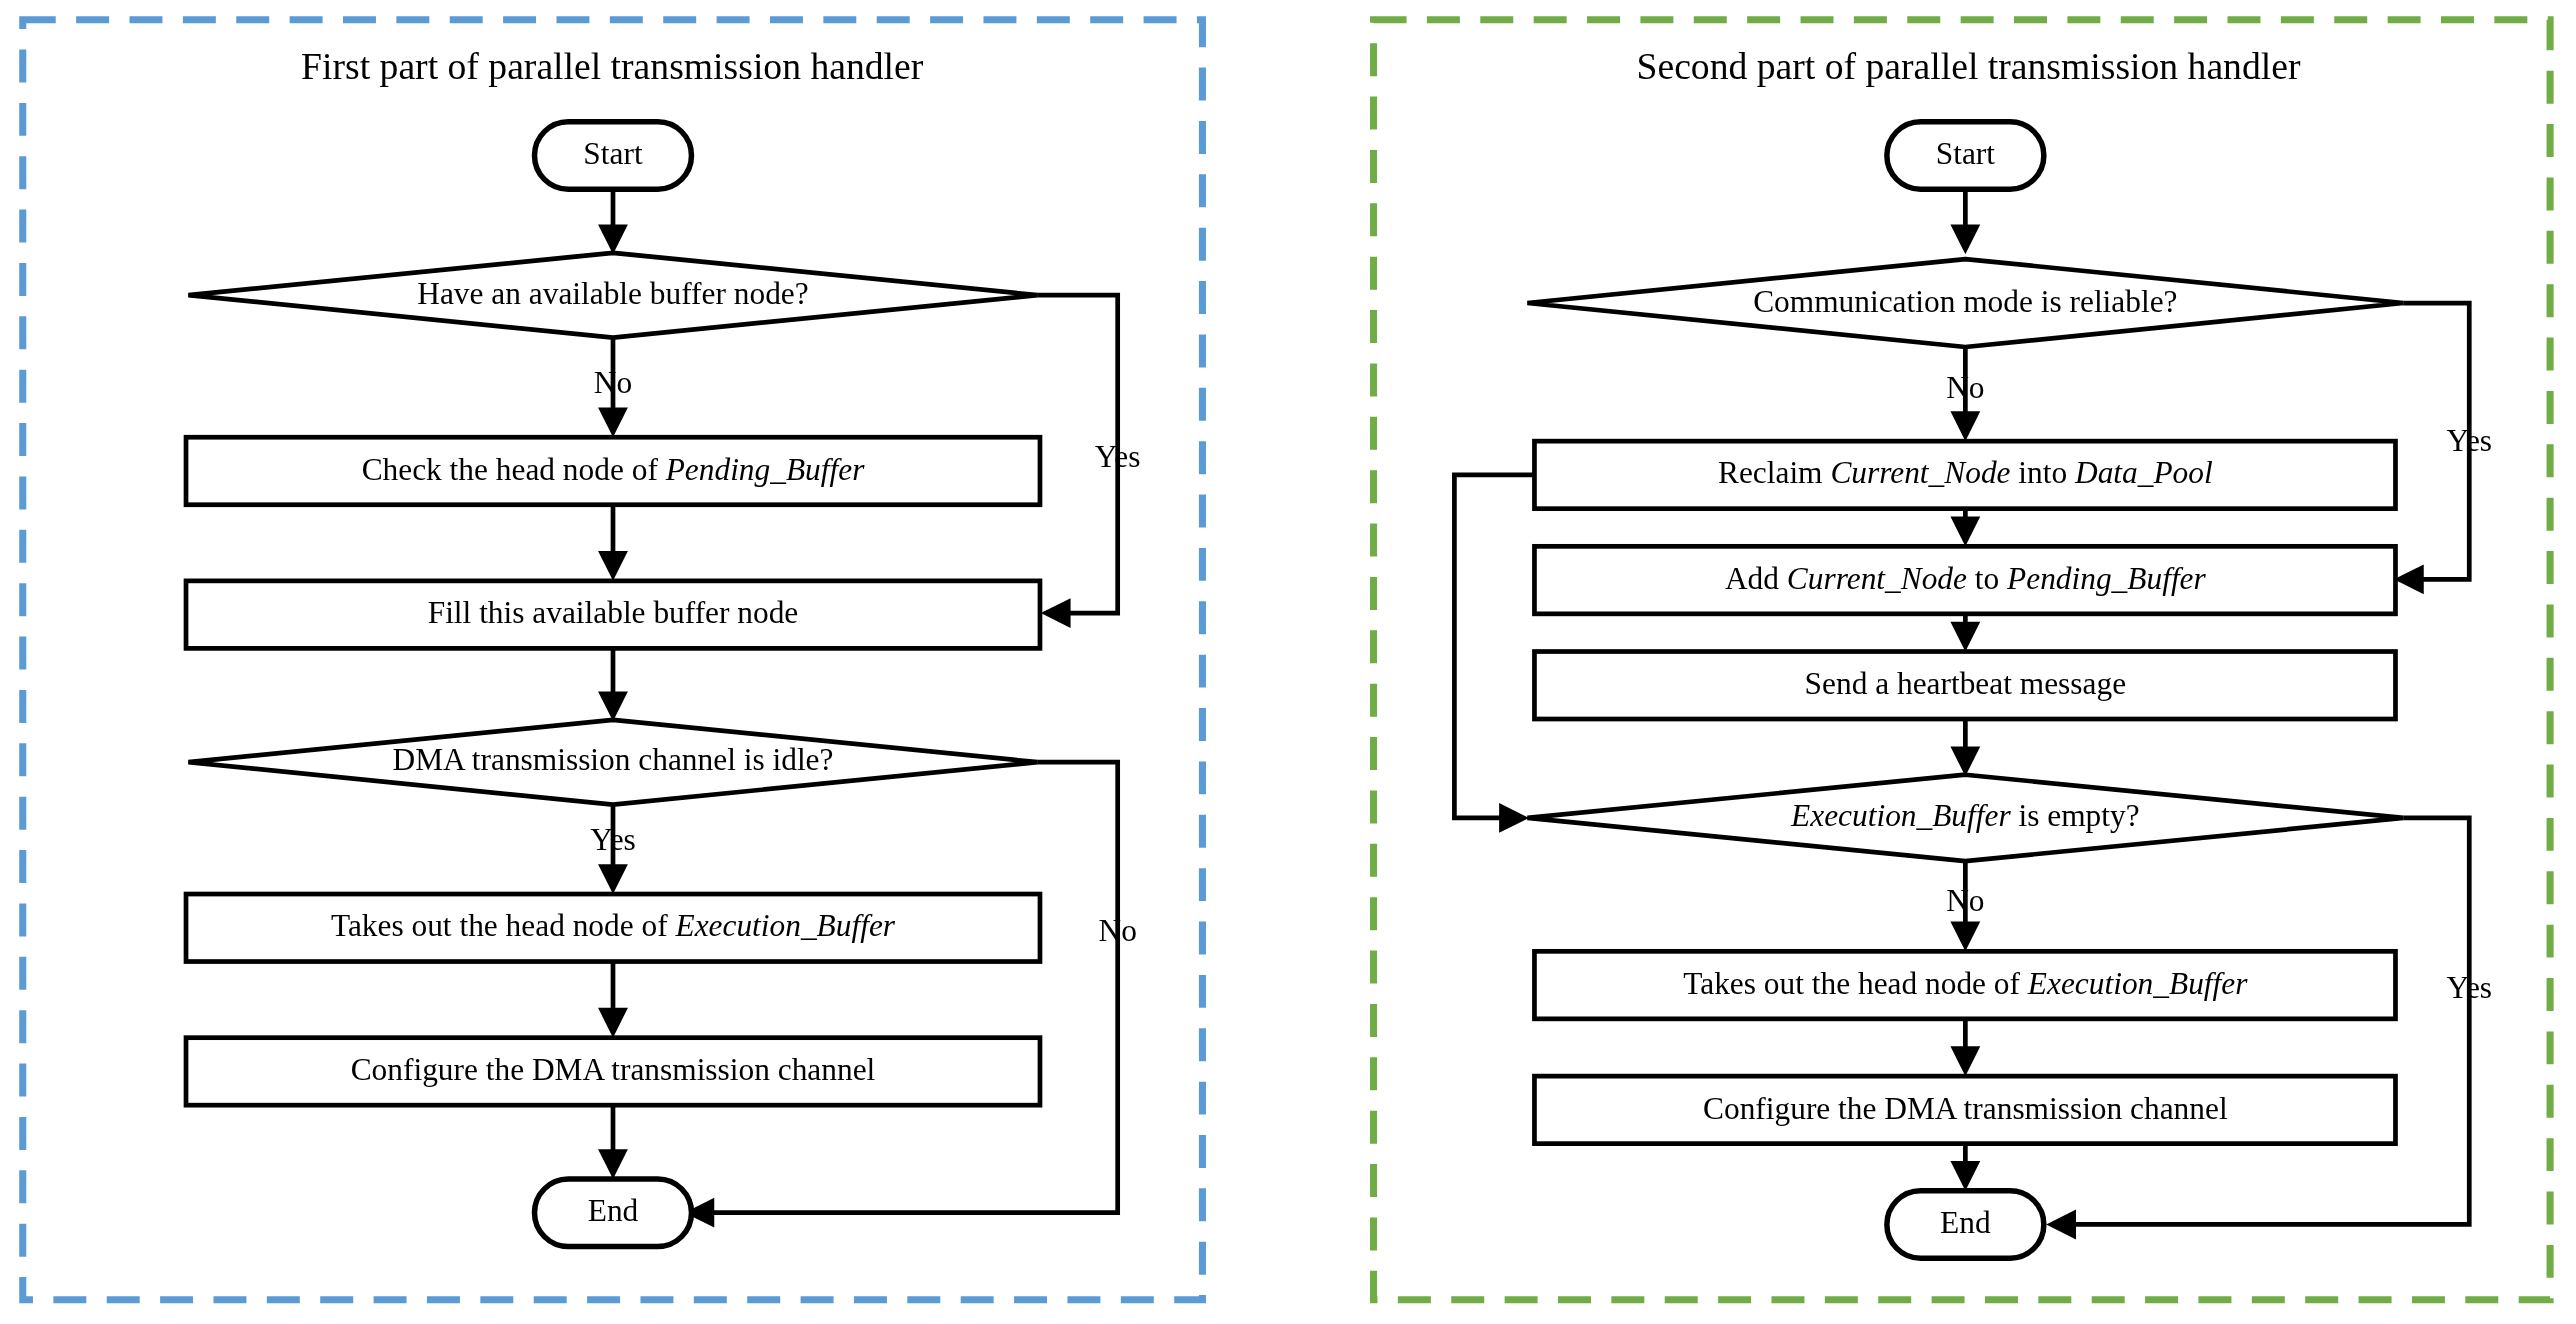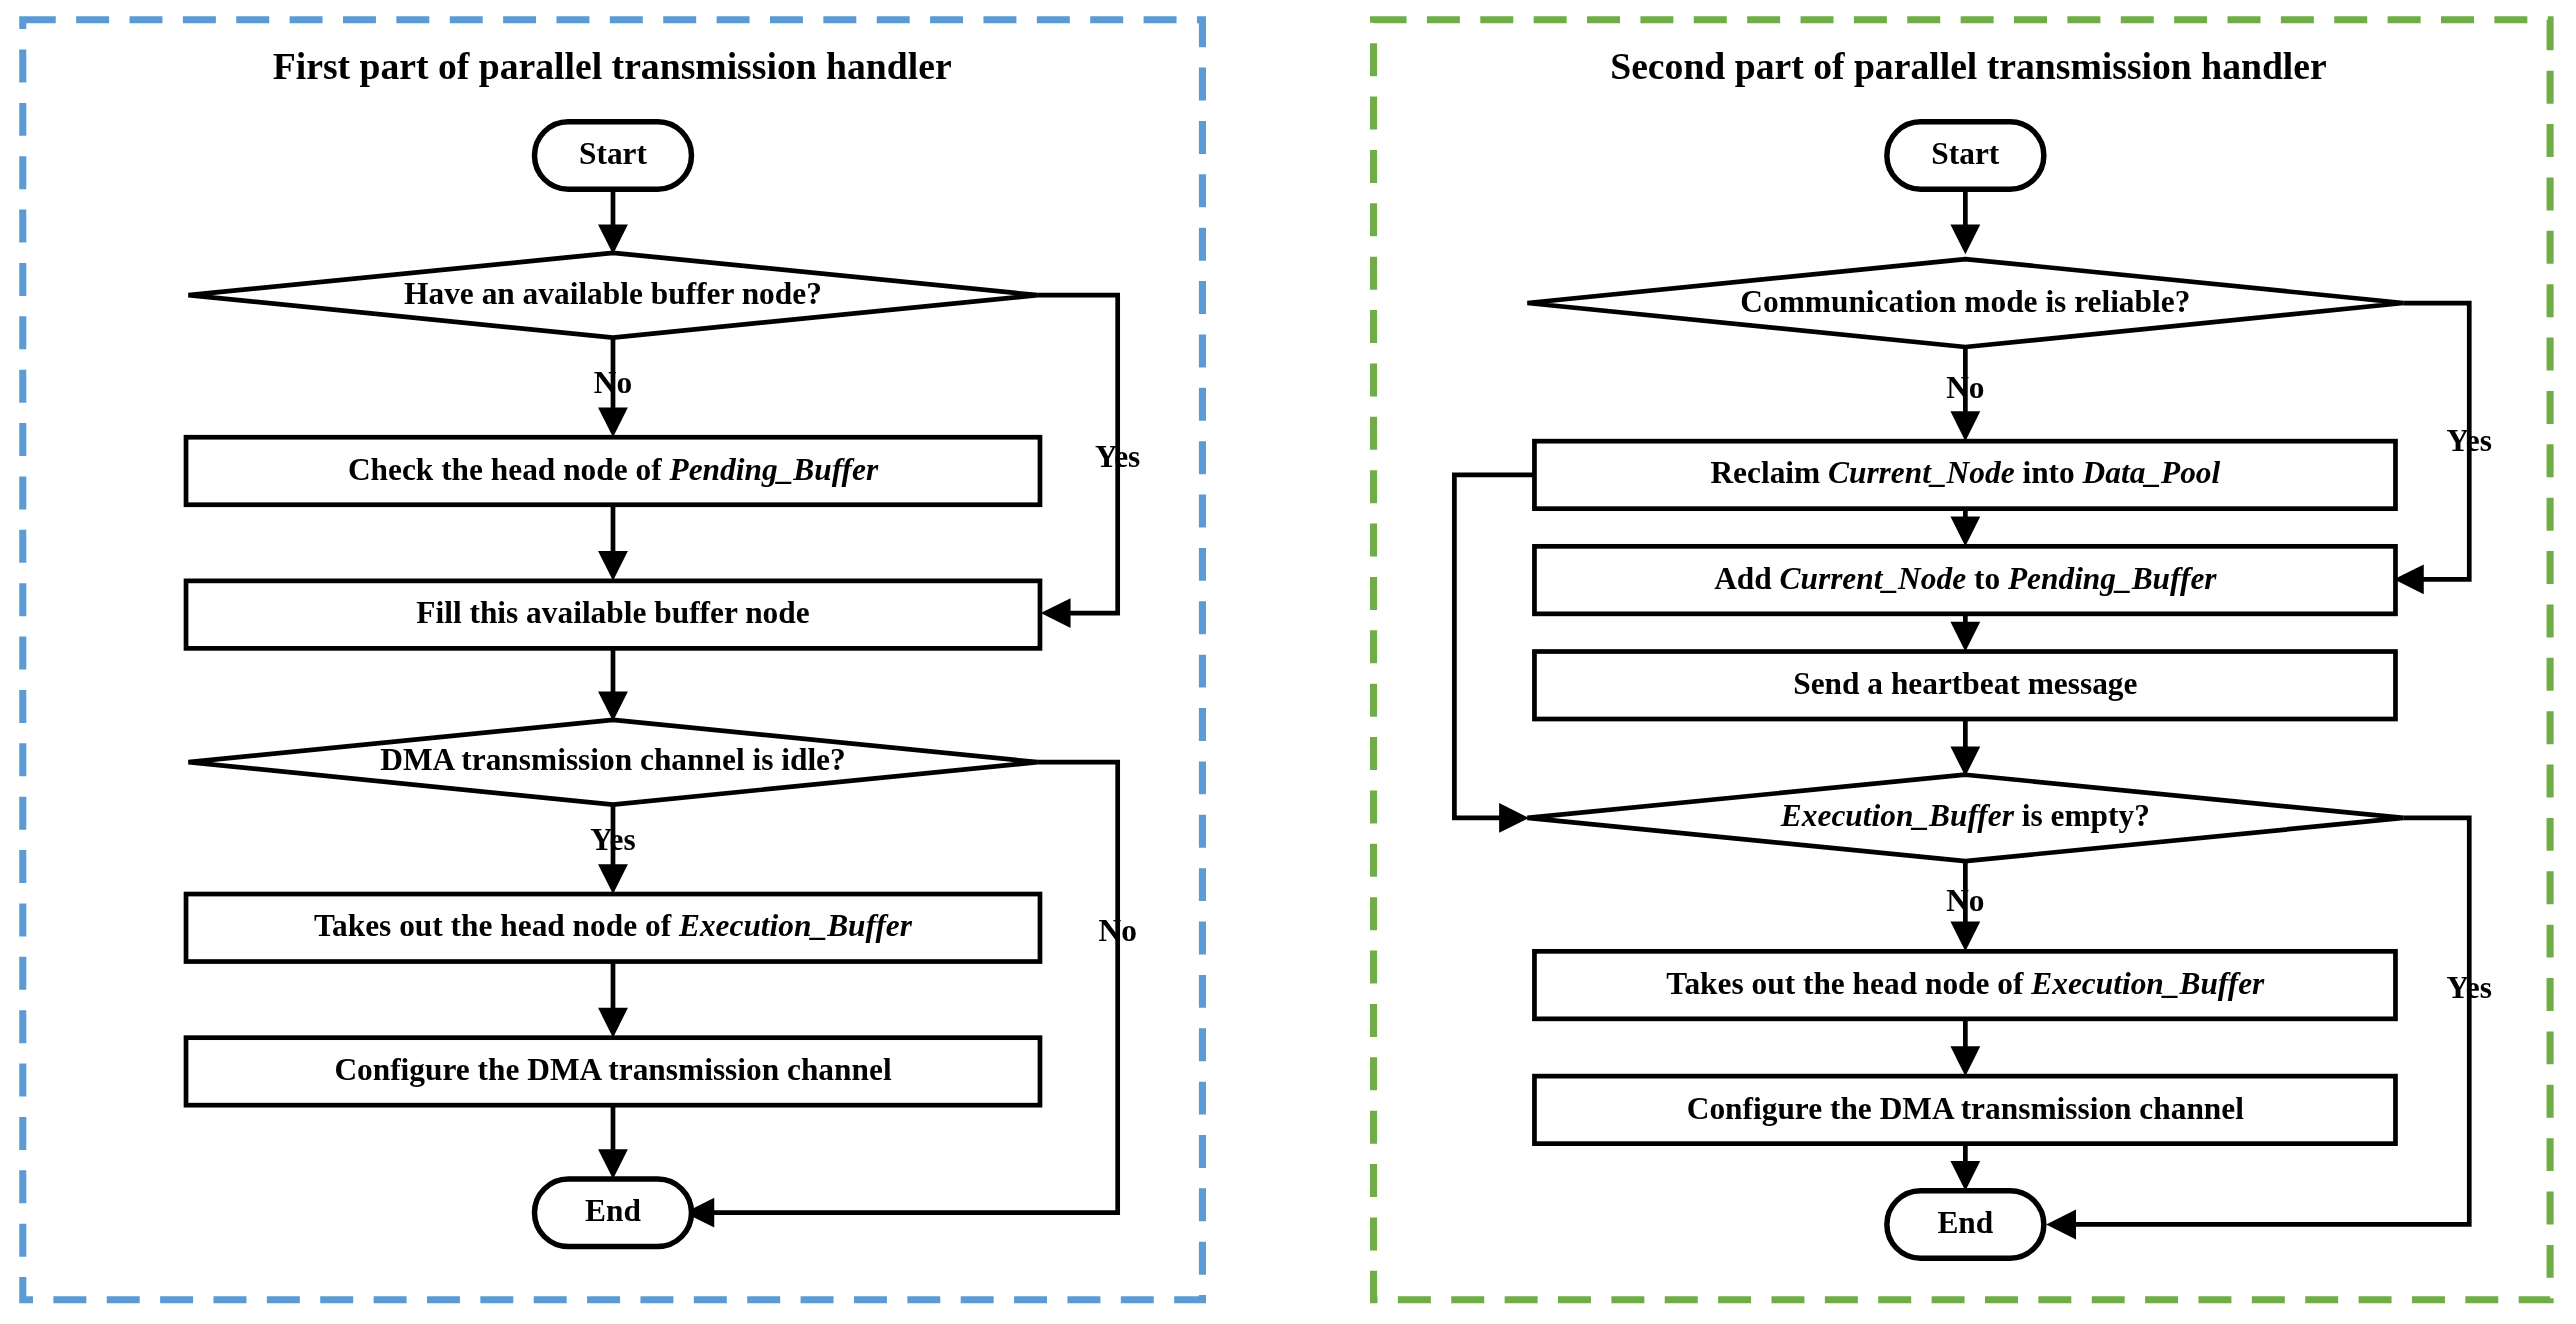--- a/index.html
+++ b/index.html
@@ -11,21 +11,20 @@
     width: 2576px;
     height: 1325px;
     font-family: "Liberation Serif", "DejaVu Serif", serif;
     overflow: hidden;
   }
   #stage {
     position: relative;
     width: 2576px;
     height: 1045px;
     background: #ffffff;
-    font-weight: bold;
   }
   svg.flow {
     position: absolute;
     top: 0;
     left: 0;
     width: 2576px;
     height: 1325px;
   }
   .node-shape {
     fill: #ffffff;

